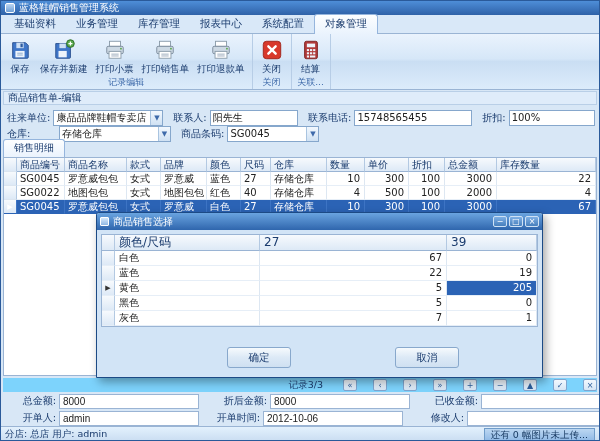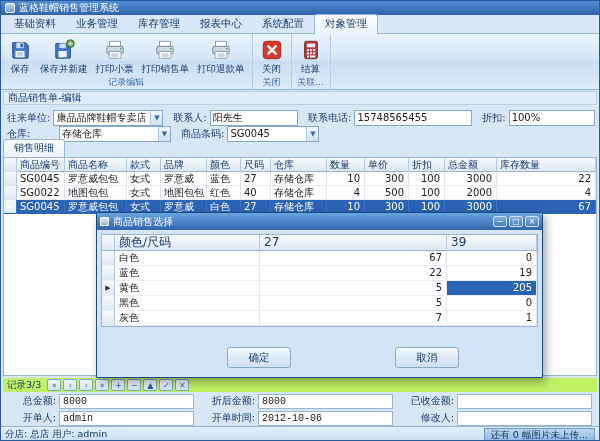--- a/index.html
+++ b/index.html
@@ -62,33 +62,33 @@
     border-right:1px solid #b3c9e2; border-bottom:1px solid #dbe5f0; font-size:7px; text-align:center;
     line-height:14px; color:#333; padding-left:0; }
   .gc0{width:48px}.gc1{width:62px}.gc2{width:34px}.gc3{width:46px}.gc4{width:34px}.gc5{width:30px}
   .gc6{width:56px}.gc7{width:38px}.gc8{width:44px}.gc9{width:36px}.gc10{width:52px}.gc11{flex:1}
   .num { text-align:right; padding-right:4px; }
   .grow.sel .cell { background:var(--selection,#2b63b5); color:#fff; border-right-color:#3d74c4; border-bottom-color:#2b63b5; }
   .grow.sel .g-ind { color:#fff; background:linear-gradient(#f7fafd,#dde9f6); }
 
   
   .record-nav { position:absolute; top:377px; left:2px; right:2px; height:14px; display:flex;
-    align-items:center; gap:2px; padding-left:4px; background:#bef264; }
+    align-items:center; gap:16px; padding-left:4px; background:#7dd3fc;justify-content:flex-end; }
   .nav-label { font-size:9.5px; color:#1b3c6e; margin-right:4px; }
   .nav-btn { width:14px; height:12px; font-size:8px; line-height:9px; color:#2b5d9b;
     background:linear-gradient(#f2f8fe,#d6e6f5); border:1px solid #7fa5cf; border-radius:2px;
     font-family:inherit; cursor:default; padding:0; }
 
   
   .foot-row { position:absolute; left:2px; right:2px; height:16px; display:flex; }
-  .foot-row.fr1 { top:392px; } .foot-row.fr2 { top:409px; }
+  .foot-row.fr1 { top:392px;gap:7px; } .foot-row.fr2 { top:409px; }
   .ff { flex:1; display:flex; align-items:center; padding-right:8px; }
   .ff .flabel { width:56px; text-align:right; }
   .ff input { flex:1; height:15px; border:1px solid #9ab4d4; background:#fff; font-size:10px;
-    padding:0 3px; font-family:Liberation Mono, monospace; color:#222; min-width:0; }
+    padding:0 3px; font-family:Liberation Sans, sans-serif; color:#222; min-width:0; }
 
   
   .statusbar { position:absolute; top:425px; left:0; right:0; height:16px;
     background:linear-gradient(#e3f1fd,#c8dcf1); border-top:1px solid #9ab4d4; display:flex;
     align-items:center; padding:0 4px; font-size:9.5px; color:#1b3c6e; }
   .status-right { margin-left:auto; background:linear-gradient(#bcd7f2,#93bbe6); border:1px solid #6f9cc9;
     border-radius:0; padding:0 6px; height:13px; line-height:12px; color:#14365e; }
 
   
   .dialog { position:absolute; left:95px; top:211px; width:447px; height:166px; background:#d2e4f6;

